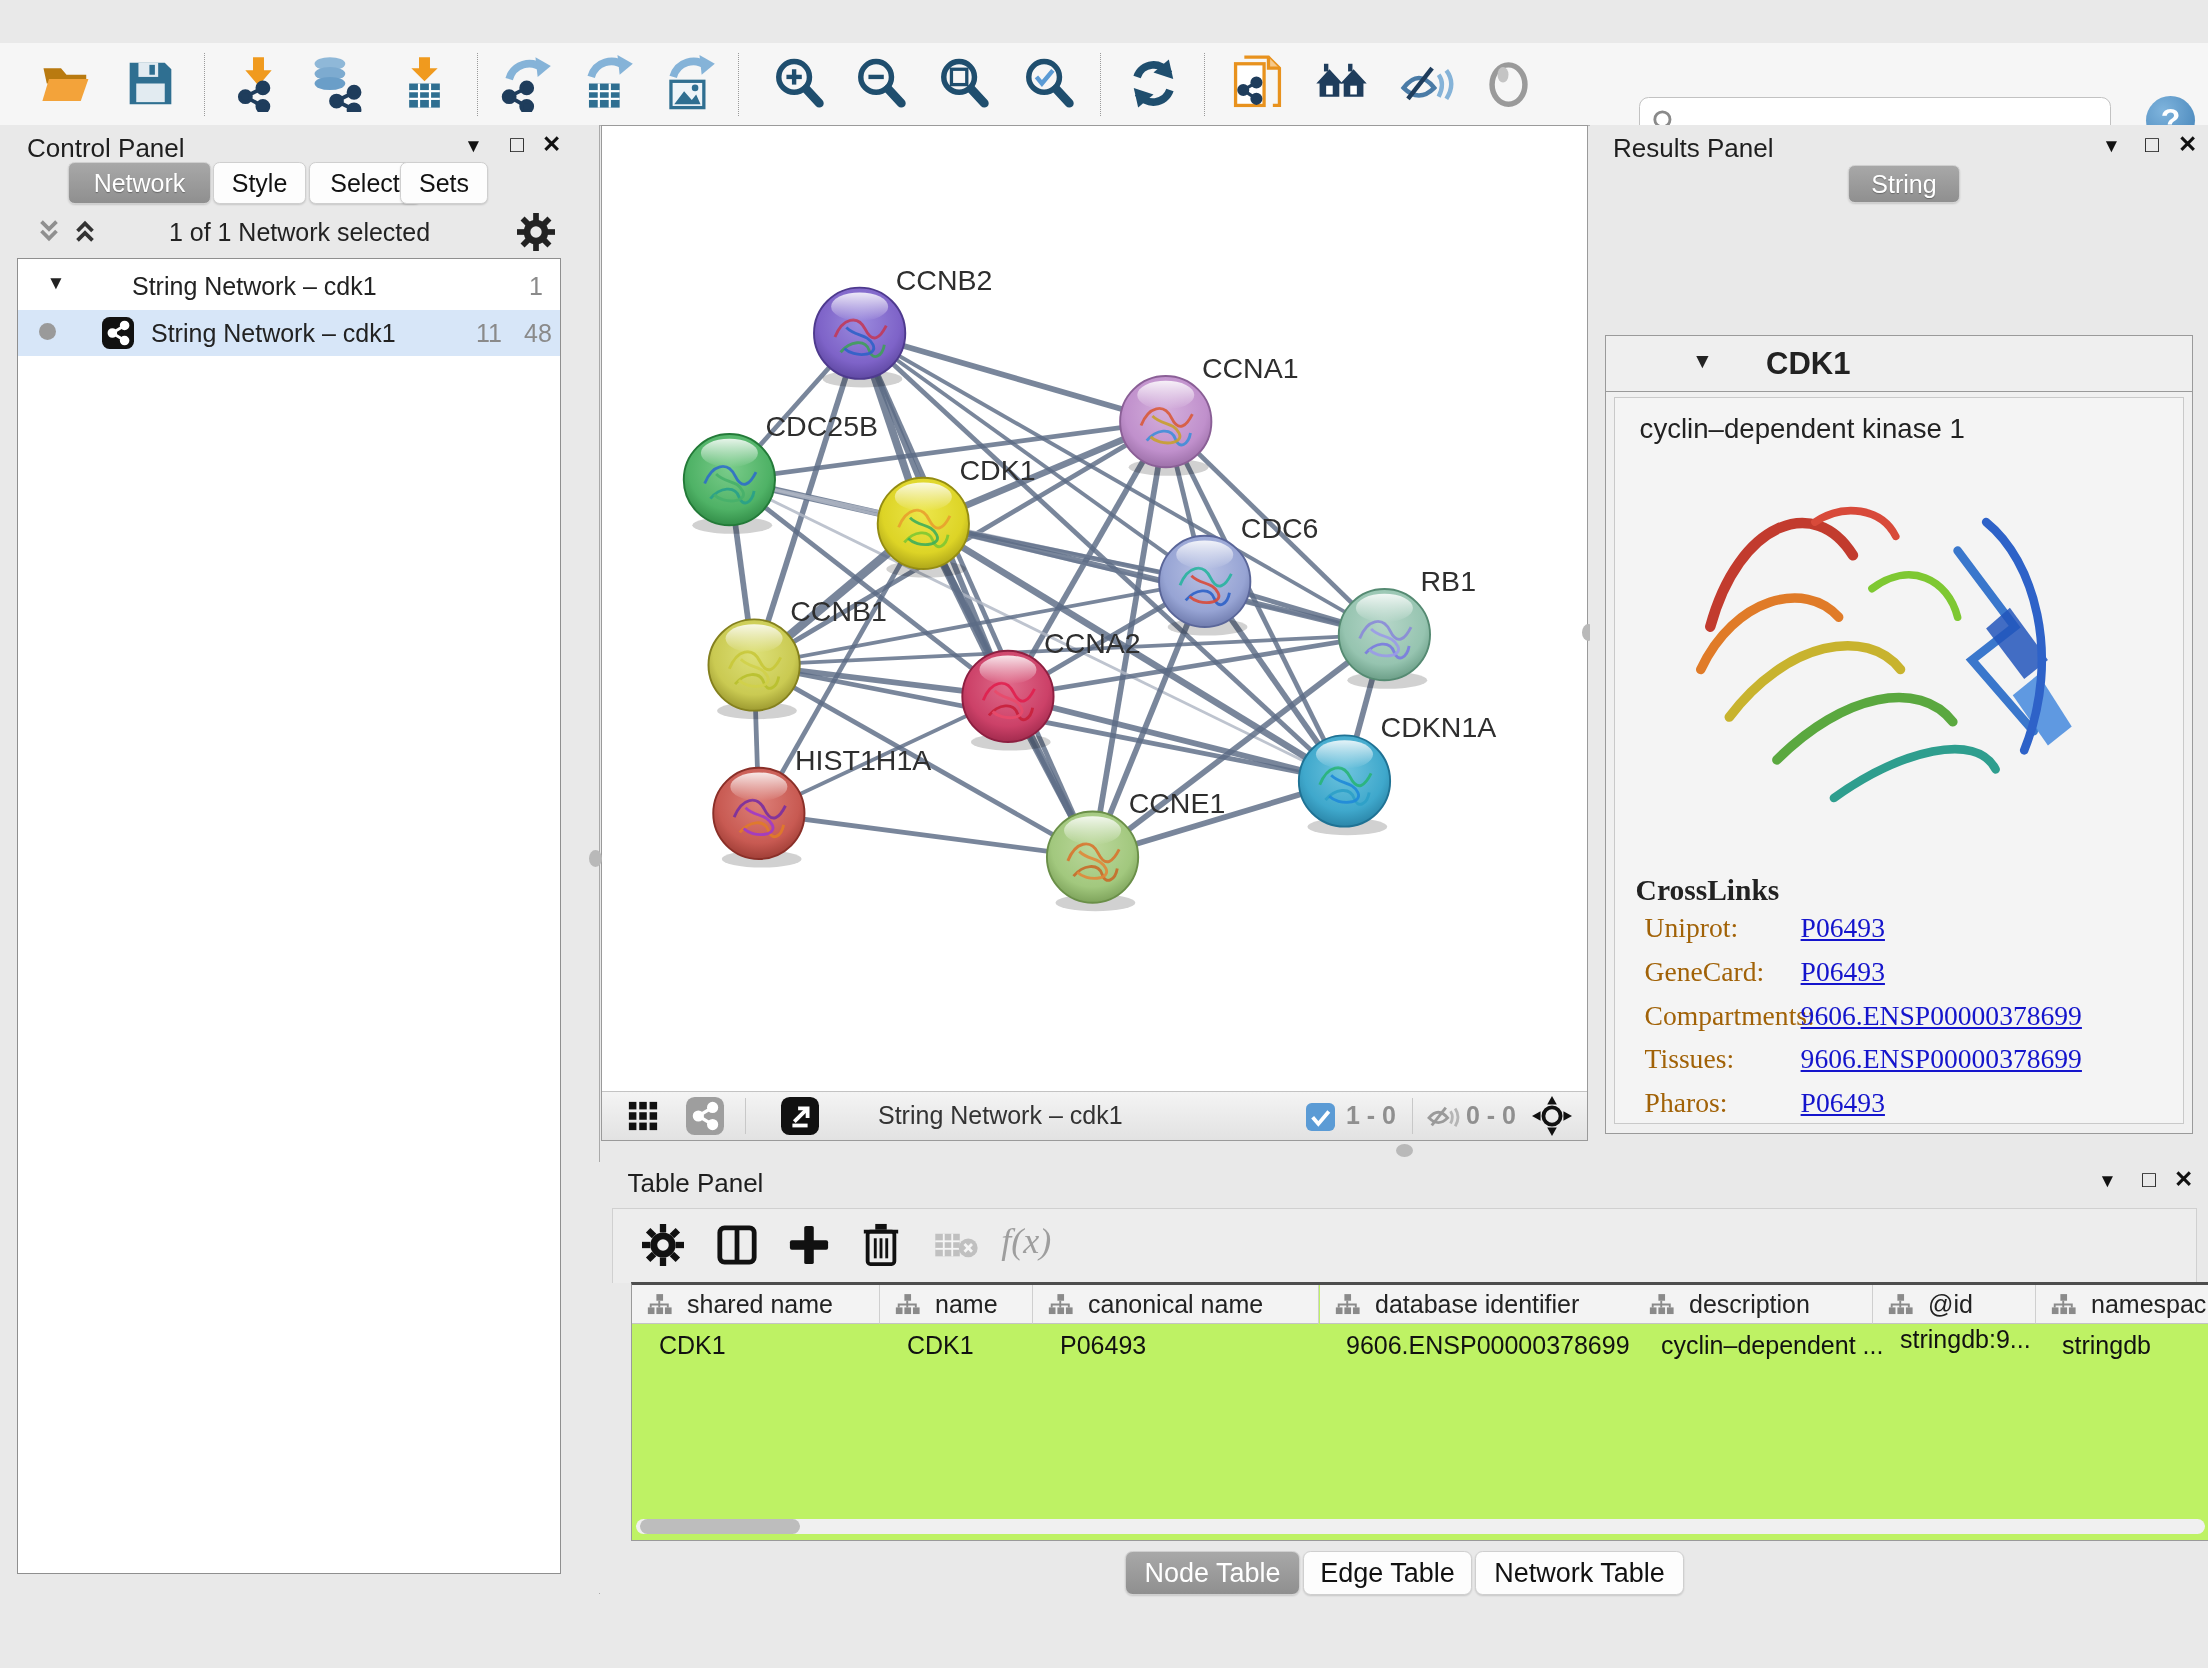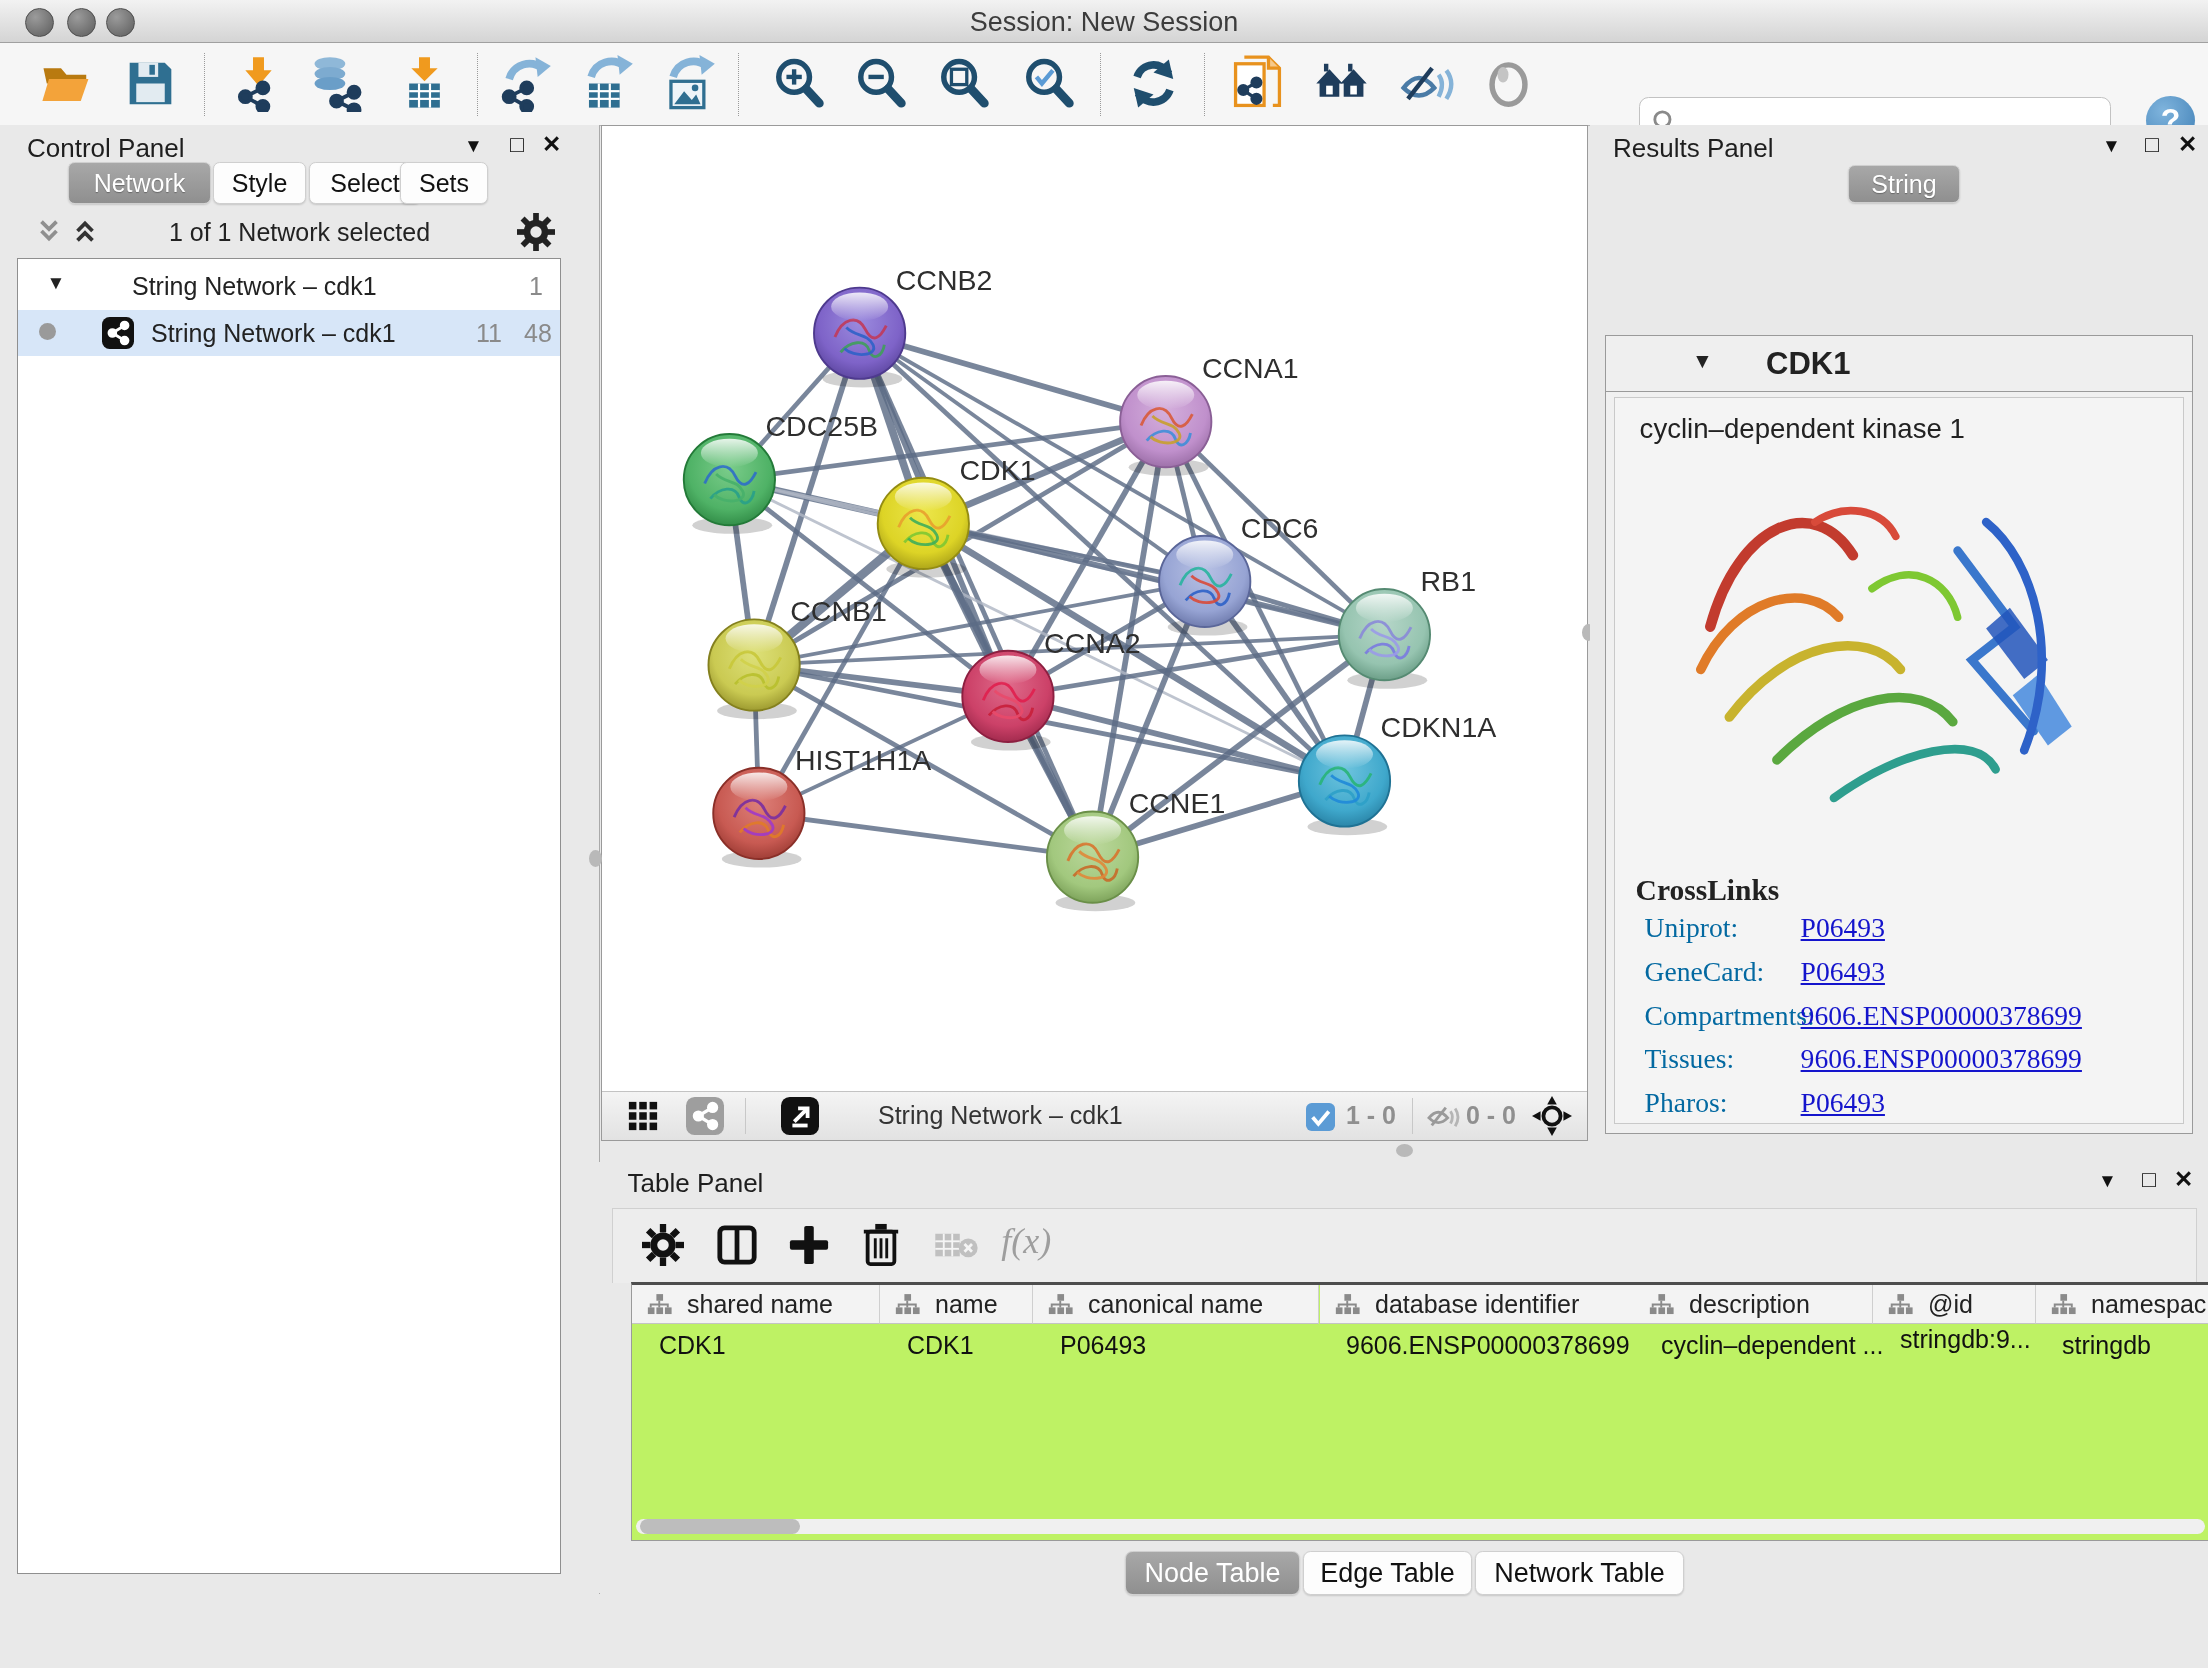--- a/index.html
+++ b/index.html
@@ -46,21 +46,21 @@
   .netbar .vsep{position:absolute;top:5.7px;height:36px;border-left:1.9px solid #c8c8c8;}
   .netbar-title{position:absolute;left:276px;top:8.6px;font-size:25px;color:#333;}
   .cnt-gray{position:absolute;top:8.6px;font-size:25px;color:#8f8f8f;font-weight:bold;}
   .splitter-dot{position:absolute;width:13.3px;height:17px;border-radius:50%;background:#b9b9b9;}
   
   .results-panel{position:absolute;left:1590px;top:125px;width:618px;height:1038px;background:#e9e9e9;}
   .rp-box{position:absolute;left:15px;width:586px;background:#f0f0f0;border:1.9px solid #9a9a9a;}
   .btn{position:absolute;background:#fdfdfd;border:1px solid #c5c5c5;border-radius:7.6px;
     font-size:26px;text-align:center;box-shadow:0 1px 1.9px rgba(0,0,0,.2);color:#111;}
   .serif{font-family:"Liberation Serif",serif;}
-  .xl-label{position:absolute;left:30px;font-size:27.6px;color:#0369a1;}
+  .xl-label{position:absolute;left:30px;font-size:27.6px;color:#a16207;}
   .xl-value{position:absolute;left:186px;font-size:27.6px;color:#1414cc;text-decoration:underline;}
   
   .table-panel{position:absolute;left:599px;top:1162px;width:1609px;height:431px;background:#e9e9e9;}
   .tp-toolbar{position:absolute;left:13.3px;top:46px;width:1583px;height:74px;background:#ededed;
     border:1px solid #d0d0d0;border-bottom:none;}
   .tblbox{position:absolute;left:32px;top:120px;width:1583px;height:255px;background:#bef264;
     border:1px solid #9a9a9a;border-top:3.8px solid #4d4d4d;overflow:hidden;}
   .th{position:absolute;top:0;height:38px;background:#f3f3f3;border-right:1px solid #cfcfcf;
     border-bottom:1.9px solid #c4c4c4;font-size:25px;color:#222;}
   .th .lbl{position:absolute;left:55px;top:4.8px;white-space:nowrap;}
@@ -77,26 +77,20 @@
   .memory-btn{position:absolute;left:2052px;top:18px;width:141px;height:48px;background:#f8f8f8;
     border:1.9px solid #9a9a9a;font-size:26px;line-height:46px;text-align:center;padding-left:17px;}
   .memory-dot{position:absolute;left:13.3px;top:12.4px;width:23px;height:23px;border-radius:50%;background:#1e9e3e;}
   svg text{font-family:"Liberation Sans",sans-serif;}
 </style>
 </head>
 <body>
 
 <div class="app">
 
-  <div class="titlebar">
-    <div class="tl" style="left:25px"></div>
-    <div class="tl" style="left:67px"></div>
-    <div class="tl" style="left:106px"></div>
-    <div class="title-text">Session: New Session</div>
-  </div>
 
   <div class="toolbar">
     <div class="tbtn" style="left:38px">
       <svg viewBox="0 0 52 52">
           <path d="M5 12 h16 l5 6 h18 v8 H8 z" fill="#b97a10"></path>
           <path d="M10 22 h36 l-7 20 H4 z" fill="#f3a33a"></path>
         </svg>
     </div>
     <div class="tbtn" style="left:122px">
       <svg viewBox="0 0 52 52">

